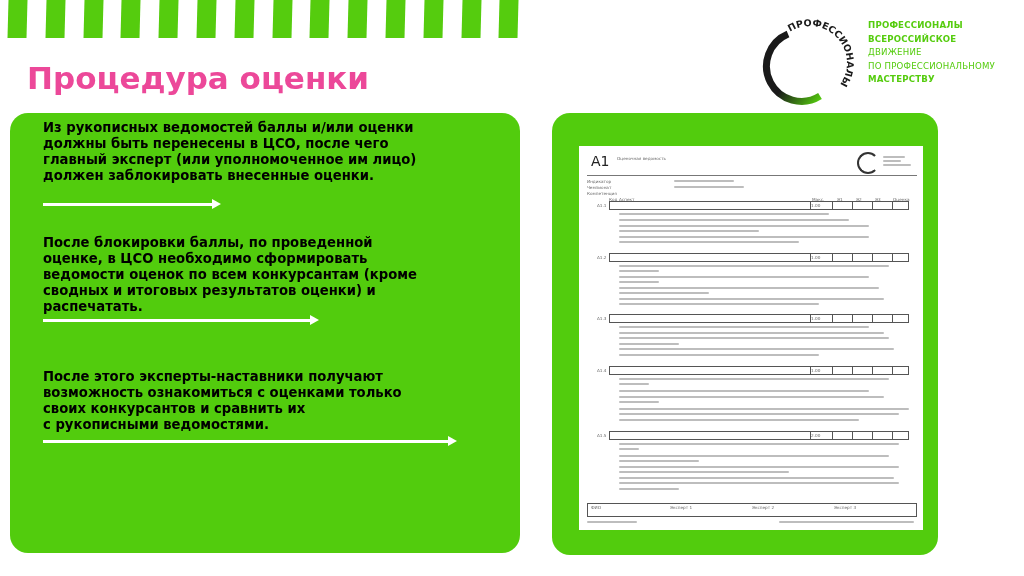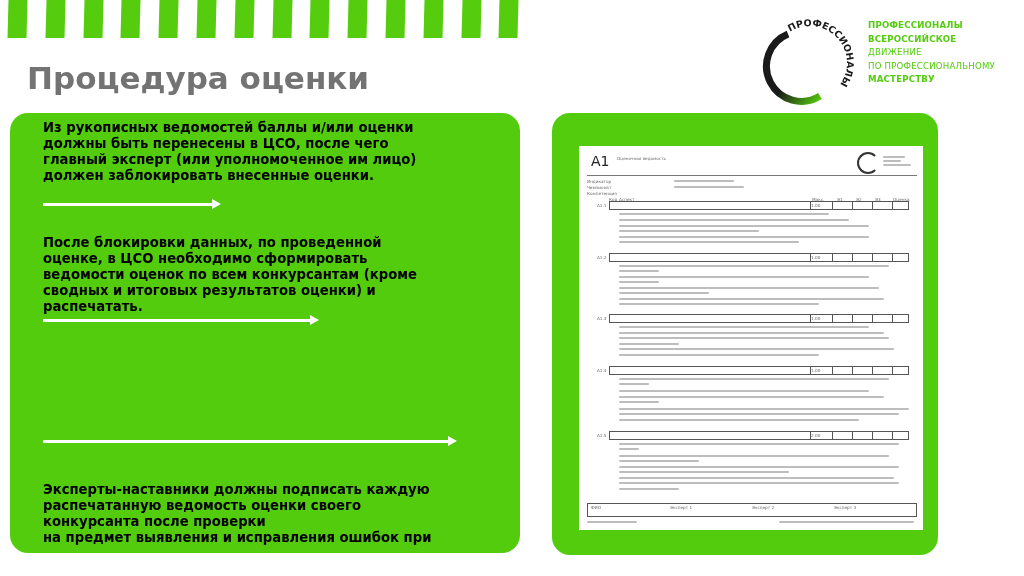--- a/index.html
+++ b/index.html
@@ -3,21 +3,21 @@
 <meta charset="utf-8">
 <style>
   html,body{margin:0;padding:0;}
   body{width:1024px;height:576px;position:relative;overflow:hidden;background:#ffffff;font-family:"DejaVu Sans",sans-serif;}
   .stripes{position:absolute;left:0;top:0;width:720px;height:38px;}
   .stripe{position:absolute;top:0;width:19px;height:38px;background:#55cc0e;transform:skewX(-1.5deg);}
   .logo{position:absolute;left:760px;top:10px;width:100px;height:100px;}
   .logo-text{position:absolute;left:868px;top:19px;font-family:"DejaVu Sans",sans-serif;font-weight:bold;font-size:8.6px;line-height:13.5px;color:#55cc0e;letter-spacing:0.2px;}
   .logo-text div{white-space:nowrap;}
   .logo-text .light{font-weight:normal;}
-  .title{position:absolute;left:27px;top:60px;font-family:"DejaVu Sans",sans-serif;font-weight:bold;font-size:31px;color:#737373;white-space:nowrap;}
+  .title{position:absolute;left:27px;top:60px;font-family:"DejaVu Sans",sans-serif;font-weight:bold;font-size:31px;color:#ec4899;white-space:nowrap;}
   .left-panel{position:absolute;left:10px;top:113px;width:510px;height:440px;background:#52cc0d;border-radius:18px;overflow:hidden;}
   .para{position:absolute;left:33px;font-family:"DejaVu Sans",sans-serif;font-weight:bold;font-size:13.2px;line-height:16px;color:#000000;white-space:pre;}
   .arrow{position:absolute;height:3px;background:#ffffff;}
   .arrow::after{content:"";position:absolute;right:-6px;top:-4px;border-left:9px solid #ffffff;border-top:5.5px solid transparent;border-bottom:5.5px solid transparent;}
   .right-panel{position:absolute;left:552px;top:113px;width:386px;height:442px;background:#52cc0d;border-radius:18px;}
   .doc{position:absolute;left:27px;top:33px;width:344px;height:384px;background:#ffffff;overflow:hidden;}
   .doc .t{position:absolute;font-family:"DejaVu Sans",sans-serif;color:#666;font-size:4.2px;white-space:nowrap;line-height:5px;}
   .doc .big{position:absolute;left:12px;top:7px;font-size:14px;color:#222;font-family:"DejaVu Sans",sans-serif;}
   .hr{position:absolute;height:1px;background:#777;}
   .row-box{position:absolute;left:30px;width:298px;height:7px;border:1px solid #555;}
@@ -72,33 +72,33 @@
 
 <div class="title">Процедура оценки</div>
 
 <div class="left-panel">
   <div class="para" style="top:7px;">Из рукописных ведомостей баллы и/или оценки
 должны быть перенесены в ЦСО, после чего
 главный эксперт (или уполномоченное им лицо)
 должен заблокировать внесенные оценки.</div>
   <div class="arrow" style="left:33px;top:90px;width:172px;"></div>
 
-  <div class="para" style="top:122px;">После блокировки данных, по проведенной
+  <div class="para" style="top:122px;">После блокировки баллы, по проведенной
 оценке, в ЦСО необходимо сформировать
 ведомости оценок по всем конкурсантам (кроме
 сводных и итоговых результатов оценки) и
 распечатать.</div>
   <div class="arrow" style="left:33px;top:206px;width:270px;"></div>
 
+  <div class="para" style="top:256px;">После этого эксперты-наставники получают
+возможность ознакомиться с оценками только
+своих конкурсантов и сравнить их
+с рукописными ведомостями.</div>
   <div class="arrow" style="left:33px;top:327px;width:408px;"></div>
 
-  <div class="para" style="top:369px;">Эксперты-наставники должны подписать каждую
-распечатанную ведомость оценки своего
-конкурсанта после проверки
-на предмет выявления и исправления ошибок при</div>
 </div>
 
 <div class="right-panel">
   <div class="doc">
     <div class="big">A1</div>
     <div class="t" style="left:38px;top:10px;">Оценочная ведомость</div>
     <div class="doc-logo"></div>
     <div class="line" style="left:304px;top:10px;width:22px;"></div>
     <div class="line" style="left:304px;top:14px;width:18px;"></div>
     <div class="line" style="left:304px;top:18px;width:28px;"></div>

